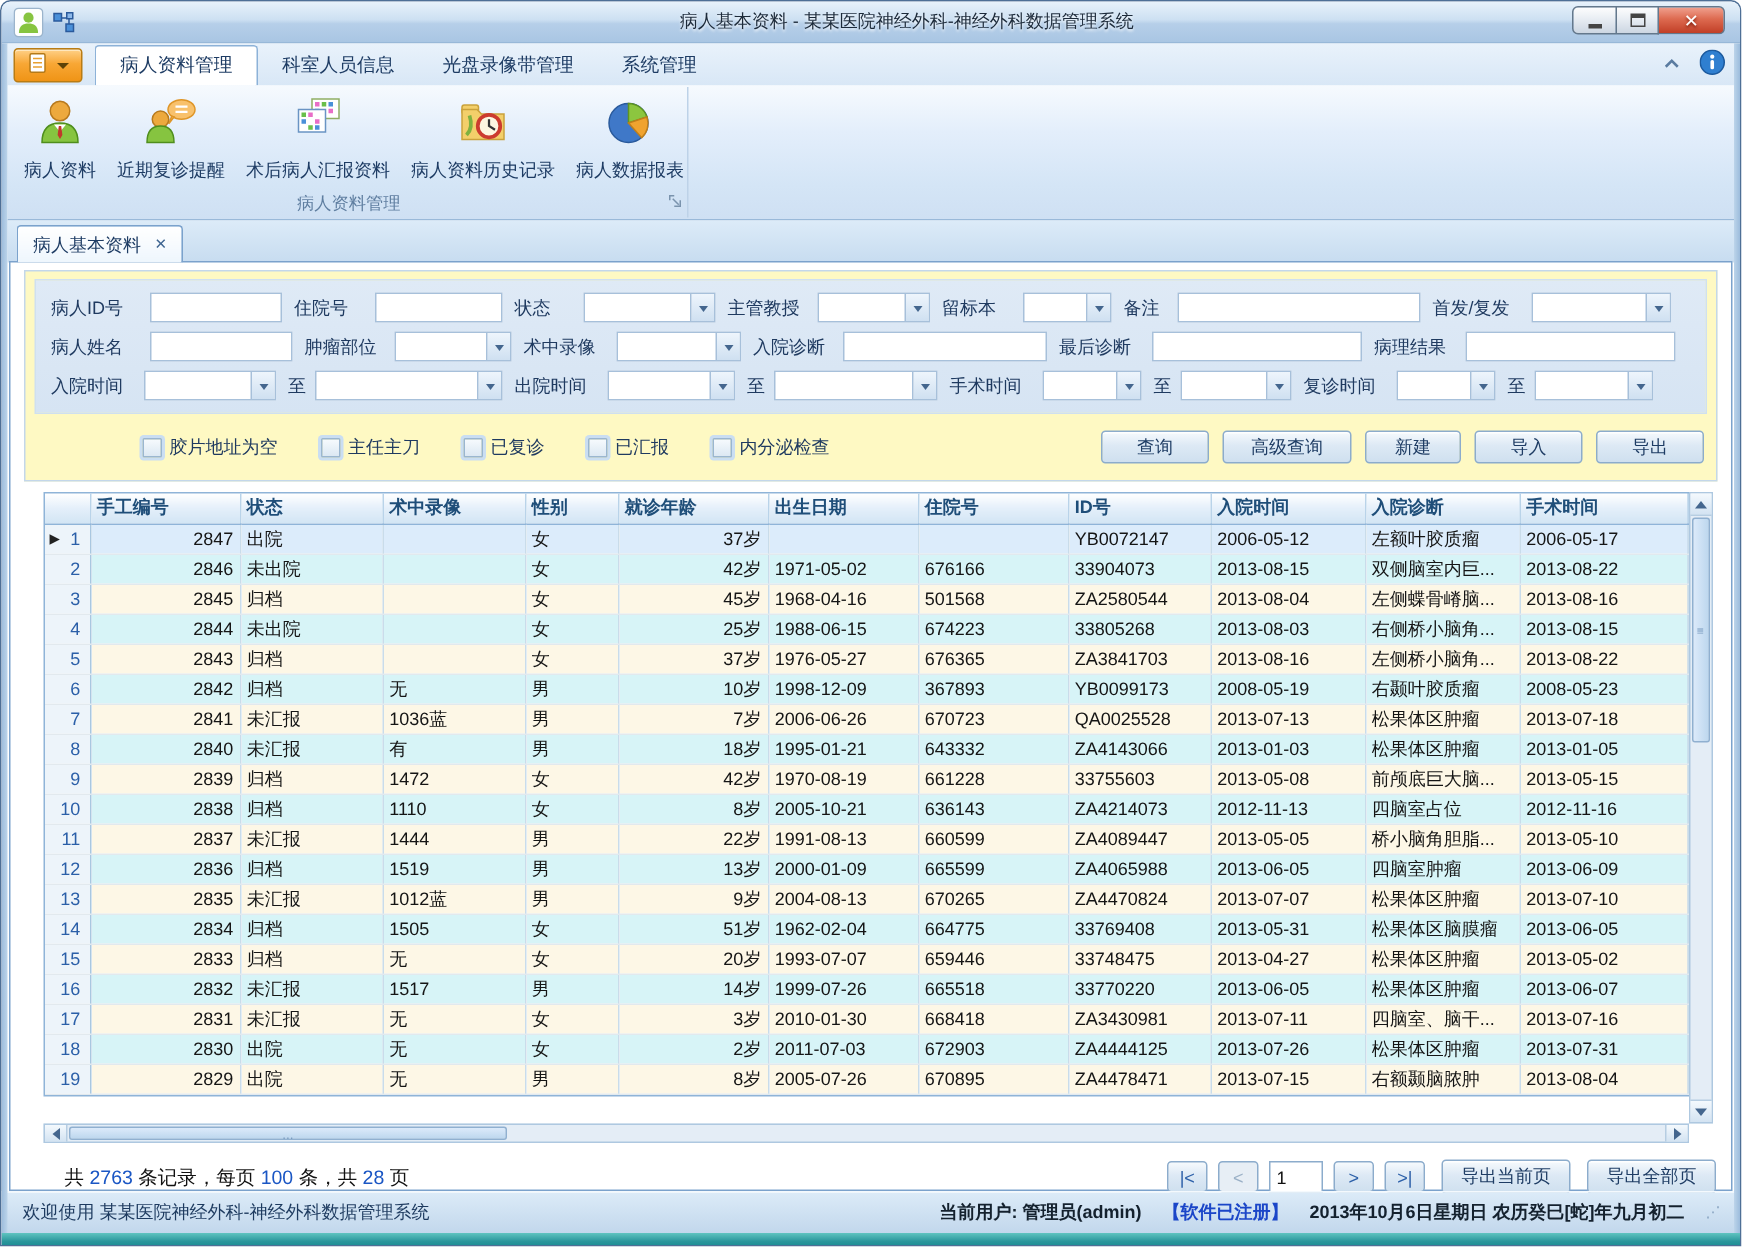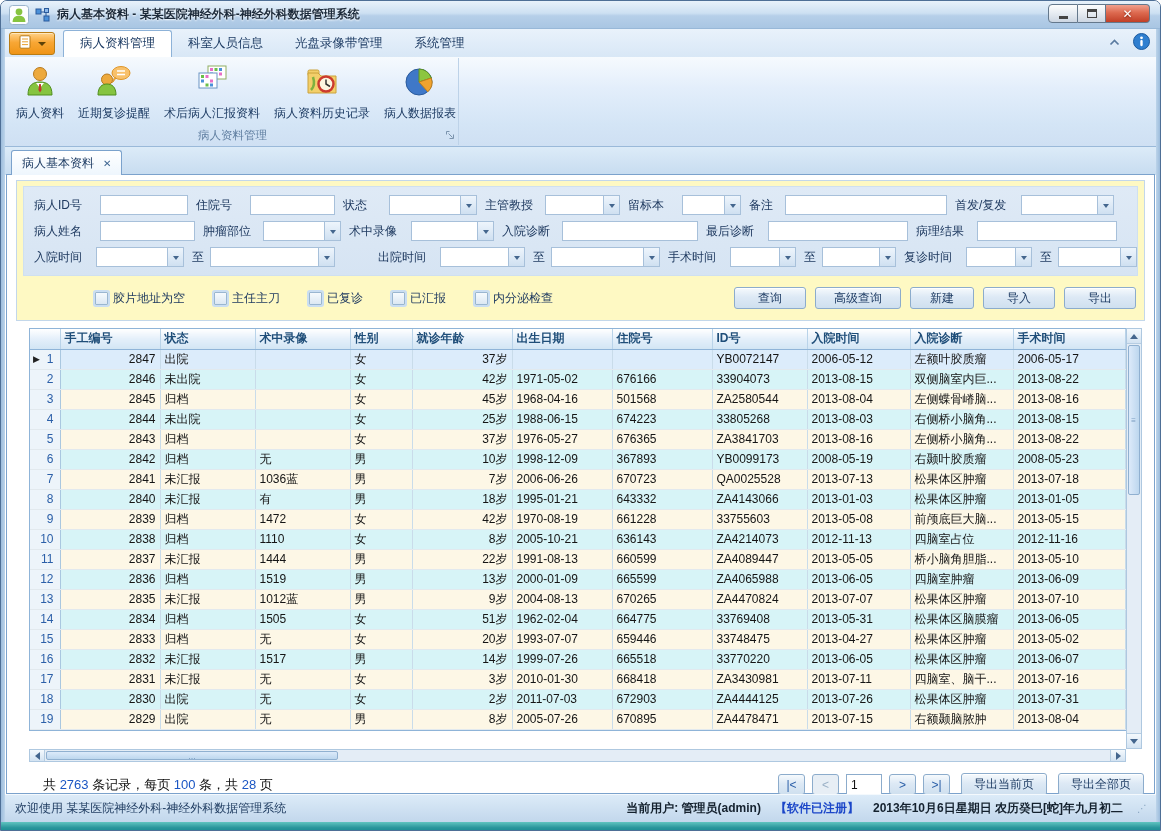--- a/index.html
+++ b/index.html
@@ -10,22 +10,22 @@
     border:1px solid #4e6f96; }
   .win-edge { position:absolute; top:28px; bottom:8px; width:4px; z-index:50;
     background:linear-gradient(90deg,#9cbcdc,#bcd4ea); }
   .win-edge.l { left:0; } .win-edge.r { right:0; background:linear-gradient(90deg,#bcd4ea,#9cbcdc); }
 
   
   .titlebar { position:absolute; top:0; left:0; right:0; height:28px;
     background:linear-gradient(#e8f2fb,#cde0f2 45%,#b6cfe9 55%,#a9c6e3);
     display:flex; align-items:center; padding:0 8px; border-bottom:1px solid #98b8d8; }
   .tb-icon { display:inline-flex; margin-right:6px; }
-  .tb-title { flex:1; color:#1c2a3a; font-size:12px;
-    text-shadow:0 1px 2px #fff; white-space:nowrap;font-weight:bold; }
+  .tb-title { flex:1; text-align:center; color:#1c2a3a; font-size:12px;
+    text-shadow:0 1px 2px #fff; white-space:nowrap; }
   .win-controls { position:absolute; top:3px; right:10px; display:flex; }
   .wc { height:19px; display:flex; align-items:center; justify-content:center;
     border:1px solid #64788c; border-radius:0; font-size:10px; color:#333;
     background:linear-gradient(#fdfdfd,#e8edf3 45%,#ccd6e2); }
   .wc.min { width:30px; border-radius:4px 0 0 4px; }
   .wc.max { width:28px; border-left:none; }
   .wc.close { width:44px; border-left:none; border-radius:0 4px 4px 0;
     background:linear-gradient(#f0a08e,#dd6a50 45%,#c13f27); color:#fff;
     font-weight:bold; font-size:12px; text-shadow:0 1px 2px #7d1d0c; }
   .wc.min i { display:block; width:9px; height:3px; background:#444; margin-top:8px; }
@@ -361,21 +361,21 @@
           </div>
           <div class="f-row">
             <span class="f-lbl" style="width: 58px;">入院时间</span>
             <div class="f-combo" style="width: 88px;">
               <i></i>
             </div>
             <span class="f-lbl" style="width: 14px;">至</span>
             <div class="f-combo" style="width: 125px;">
               <i></i>
             </div>
-            <span class="f-lbl" style="width: 58px; margin-left: 35px;">出院时间</span>
+            <span class="f-lbl" style="width: 58px;">出院时间</span>
             <div class="f-combo" style="width: 85px;">
               <i></i>
             </div>
             <span class="f-lbl" style="width: 14px;">至</span>
             <div class="f-combo" style="width: 109px;">
               <i></i>
             </div>
             <span class="f-lbl" style="width: 58px;">手术时间</span>
             <div class="f-combo" style="width: 66px;">
               <i></i>

